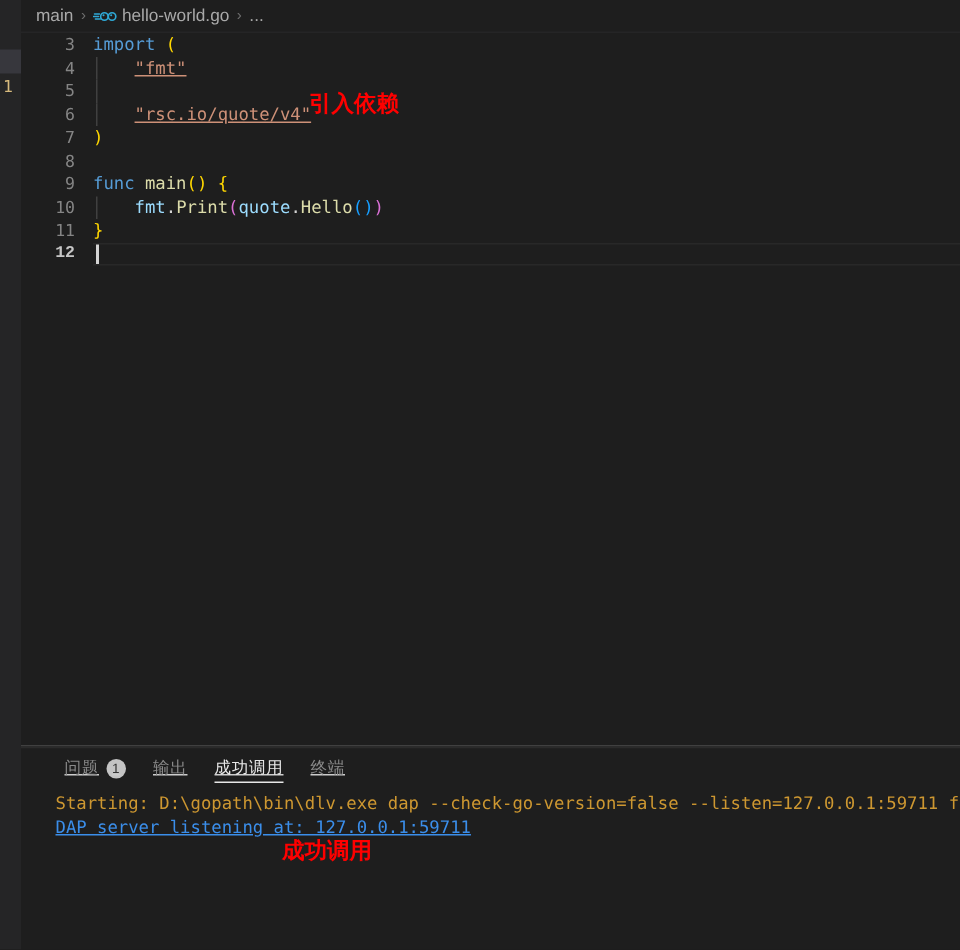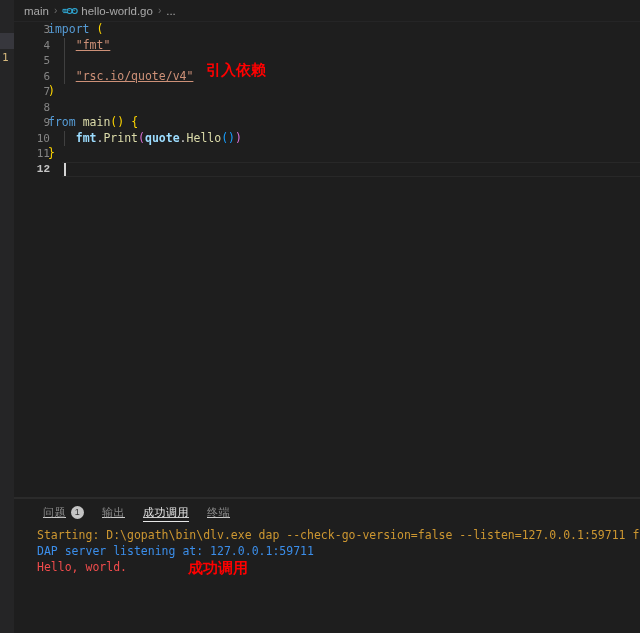--- a/index.html
+++ b/index.html
@@ -100,21 +100,21 @@
     left: 0; top: 0;
     width: 36px;
     text-align: right;
     color: #858585;
     font-family: "DejaVu Sans Mono", monospace;
     font-size: 11px;
   }
   .code-line.active .ln { color: #c6c6c6; font-weight: bold; font-family: Liberation Mono, monospace; }
   .code-text {
     position: absolute;
-    left: 34px; top: 0;
+    left: 48px; top: 0;
     white-space: pre;
   }
   .active-line-box {
     position: absolute;
     left: 48px;
     right: 0;
     top: 0;
     height: 15.5px;
     border-top: 1px solid #282828;
     border-bottom: 1px solid #282828;
@@ -134,21 +134,21 @@
     background: #d4d4d4;
   }
 
   
   .t-kw   { color: #569cd6; }
   .t-str  { color: #ce9178; text-decoration: underline; }
   .t-fn   { color: #dcdcaa; }
   .t-par1 { color: #ffd700; }
   .t-par2 { color: #da70d6; }
   .t-par3 { color: #179fff; }
-  .t-id   { color: #9cdcfe; font-weight: bold; }
+  .t-id   { color: #9cdcfe; }
   .t-plain{ color: #d4d4d4; }
 
   
   .annotation {
     position: absolute;
     color: #ff0000;
     font-family: Liberation Serif, serif;
     font-size: 15px;
     font-weight: bold;
     letter-spacing: 0px;
@@ -226,21 +226,21 @@
     font-family: "DejaVu Sans Mono", monospace;
     font-size: 11.5px;
     overflow: hidden;
   }
   .console-line {
     height: 16px;
     line-height: 16px;
     white-space: pre;
   }
   .c-yellow { color: #cd9731; }
-  .c-blue   { color: #3b8eea; }
+  .c-blue   { color: #3b8eea; text-decoration: underline; }
   .c-red    { color: #f14c4c; }
 </style>
 </head>
 <body>
 
 <div id="activity-strip">
   <div id="activity-block"></div>
   <div id="activity-count">1</div>
 </div>
 
@@ -263,21 +263,21 @@
     <span class="crumb">...</span>
   </div>
 
   <div id="code-surface">
       <div class="code-line" style="top: 0px; position: absolute; left: 0px; right: 0px;"><span class="ln">3</span><span class="code-text"><span class="t-kw">import</span><span class="t-plain"> </span><span class="t-par1">(</span></span></div>
       <div class="code-line" style="top: 15.5px; position: absolute; left: 0px; right: 0px;"><span class="ln">4</span><span class="code-text"><span class="t-plain">    </span><span class="t-str">"fmt"</span></span><div class="indent-guide" style="left: 50px;"></div></div>
       <div class="code-line" style="top: 31px; position: absolute; left: 0px; right: 0px;"><span class="ln">5</span><span class="code-text"></span><div class="indent-guide" style="left: 50px;"></div></div>
       <div class="code-line" style="top: 46.5px; position: absolute; left: 0px; right: 0px;"><span class="ln">6</span><span class="code-text"><span class="t-plain">    </span><span class="t-str">"rsc.io/quote/v4"</span></span><div class="indent-guide" style="left: 50px;"></div></div>
       <div class="code-line" style="top: 62px; position: absolute; left: 0px; right: 0px;"><span class="ln">7</span><span class="code-text"><span class="t-par1">)</span></span></div>
       <div class="code-line" style="top: 77.5px; position: absolute; left: 0px; right: 0px;"><span class="ln">8</span><span class="code-text"></span></div>
-      <div class="code-line" style="top: 93px; position: absolute; left: 0px; right: 0px;"><span class="ln">9</span><span class="code-text"><span class="t-kw">from</span><span class="t-plain"> </span><span class="t-fn">main</span><span class="t-par1">(</span><span class="t-par1">)</span><span class="t-plain"> </span><span class="t-par1">{</span></span></div>
+      <div class="code-line" style="top: 93px; position: absolute; left: 0px; right: 0px;"><span class="ln">9</span><span class="code-text"><span class="t-kw">func</span><span class="t-plain"> </span><span class="t-fn">main</span><span class="t-par1">(</span><span class="t-par1">)</span><span class="t-plain"> </span><span class="t-par1">{</span></span></div>
       <div class="code-line" style="top: 108.5px; position: absolute; left: 0px; right: 0px;"><span class="ln">10</span><span class="code-text"><span class="t-plain">    </span><span class="t-id">fmt</span><span class="t-plain">.</span><span class="t-fn">Print</span><span class="t-par2">(</span><span class="t-id">quote</span><span class="t-plain">.</span><span class="t-fn">Hello</span><span class="t-par3">(</span><span class="t-par3">)</span><span class="t-par2">)</span></span><div class="indent-guide" style="left: 50px;"></div></div>
       <div class="code-line" style="top: 124px; position: absolute; left: 0px; right: 0px;"><span class="ln">11</span><span class="code-text"><span class="t-par1">}</span></span></div>
       <div class="code-line active" style="top: 139.5px; position: absolute; left: 0px; right: 0px;"><div class="active-line-box"></div><span class="ln">12</span><span class="code-text"></span><div class="cursor"></div></div>
     </div>
 
   <div class="annotation" id="annotation-import">引入依赖</div>
 </div>
 
 <div id="panel-sash"></div>
 
@@ -293,17 +293,16 @@
       <div class="panel-tab active">
         <span>成功调用</span>
       </div>
       <div class="panel-tab">
         <span>终端</span>
       </div>
     </div>
   <div id="console-output">
       <div class="console-line c-yellow">Starting: D:\gopath\bin\dlv.exe dap --check-go-version=false --listen=127.0.0.1:59711 from f:\golang\main</div>
       <div class="console-line c-blue">DAP server listening at: 127.0.0.1:59711</div>
-      <div class="console-line c-red">Hello, world.</div>
     </div>
 </div>
 
 <div class="annotation" id="annotation-success">成功调用</div>
 
 </body></html>

